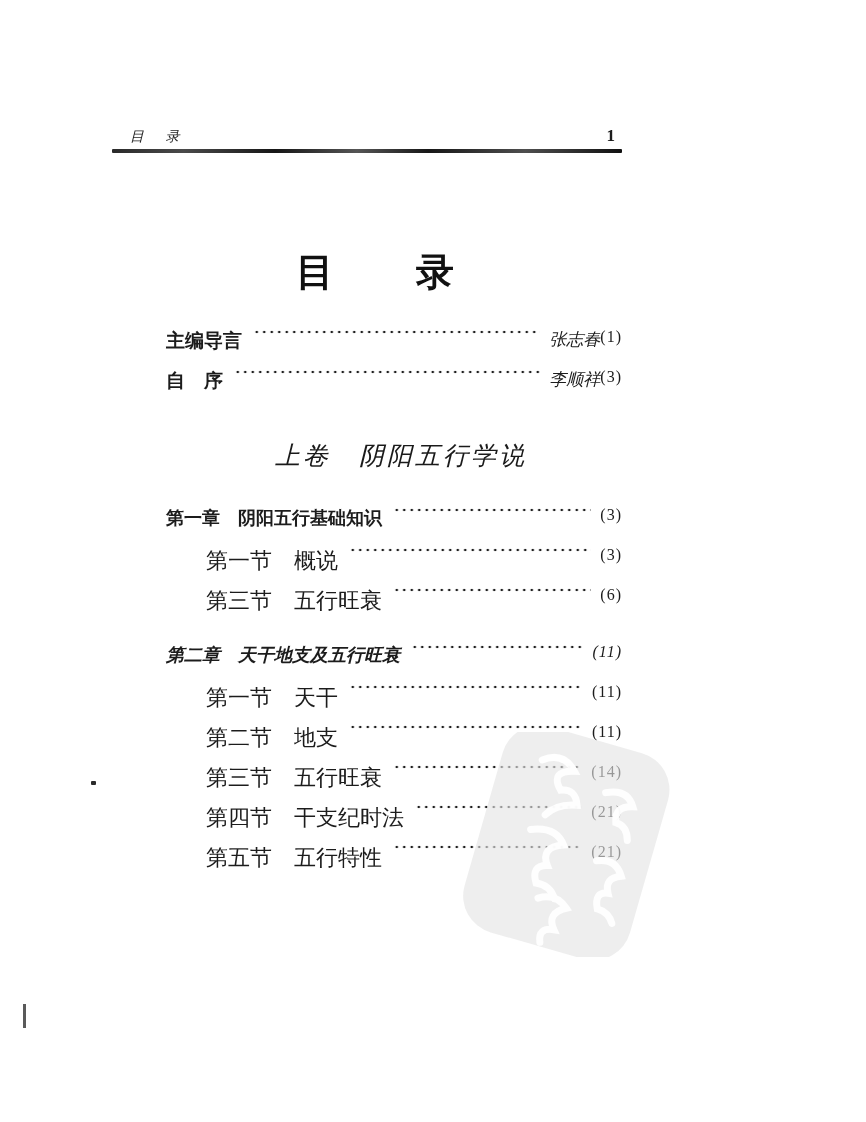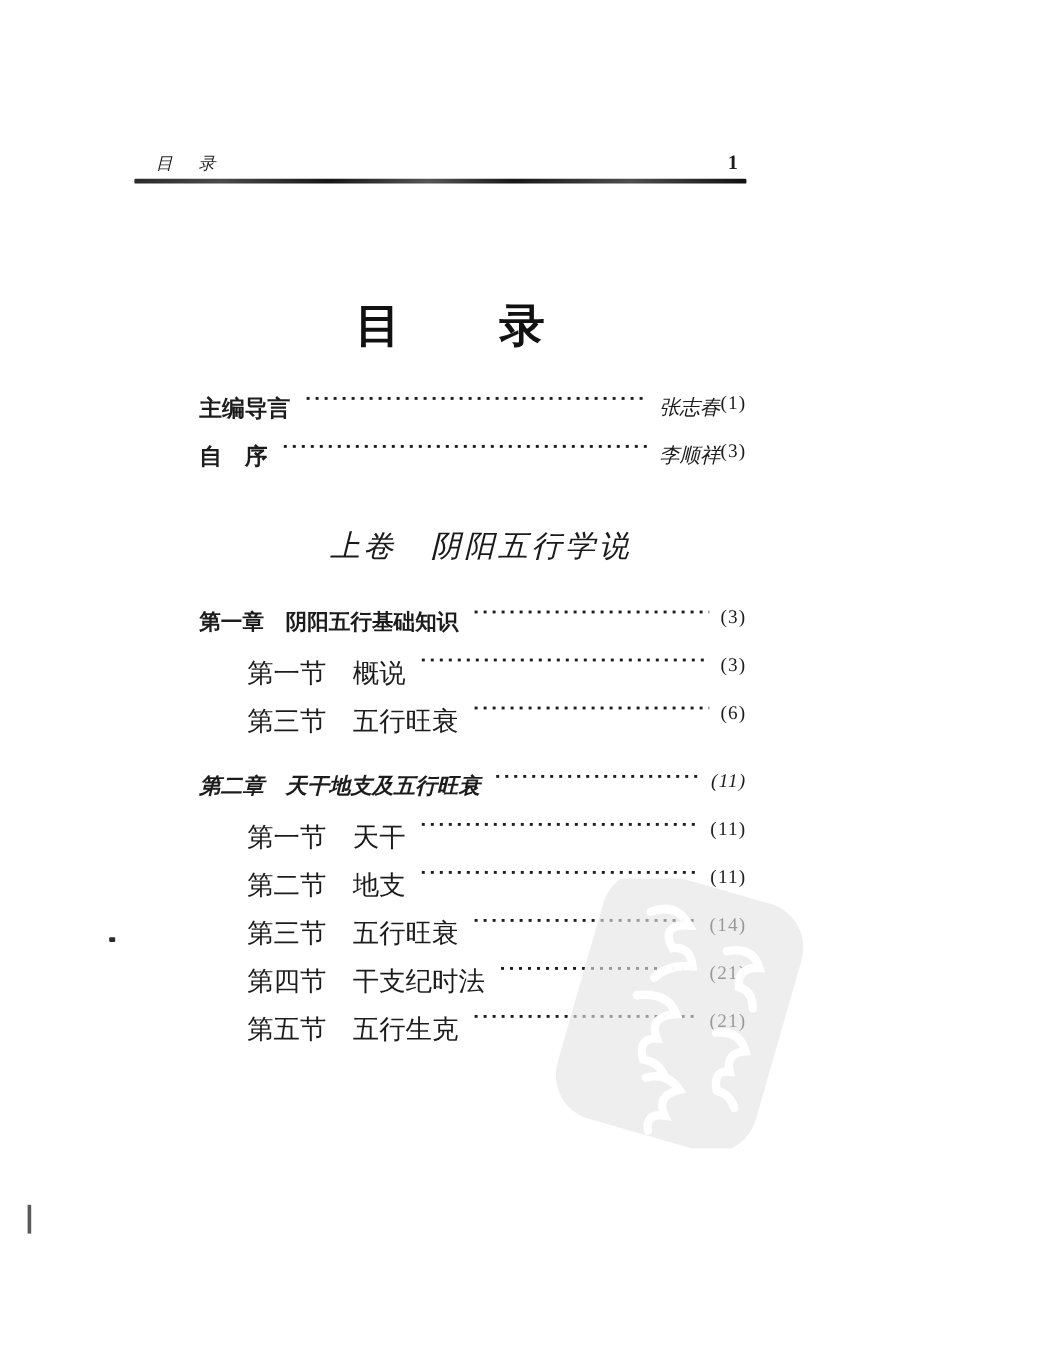--- a/index.html
+++ b/index.html
@@ -126,21 +126,21 @@
       <span class="label">第三节　五行旺衰</span>
       <span class="leader"></span>
       <span class="pageno">(14)</span>
     </div>
     <div class="row section">
       <span class="label">第四节　干支纪时法</span>
       <span class="leader"></span>
       <span class="pageno">(21)</span>
     </div>
     <div class="row section">
-      <span class="label">第五节　五行生克</span>
+      <span class="label">第五节　五行特性</span>
       <span class="leader"></span>
       <span class="pageno">(21)</span>
     </div>
 
   </div>
 
   <svg class="watermark" viewBox="0 0 210 225" xmlns="http://www.w3.org/2000/svg">
     <g transform="rotate(16 105 112)">
       <rect x="18" y="4" width="172" height="214" rx="38" fill="#e3e3e3" opacity="0.62"></rect>
       <g fill="none" stroke="#ffffff" stroke-width="7" stroke-linecap="round" opacity="0.95">

